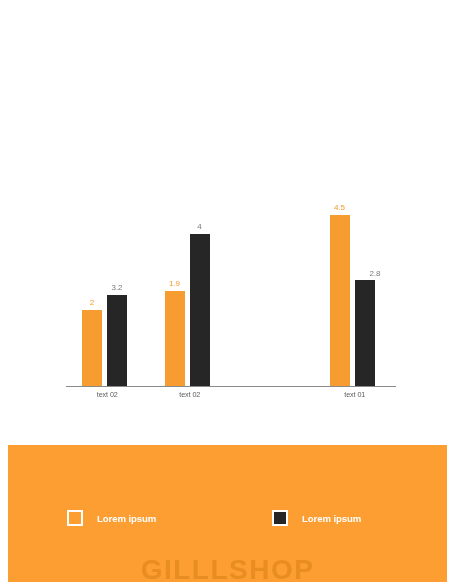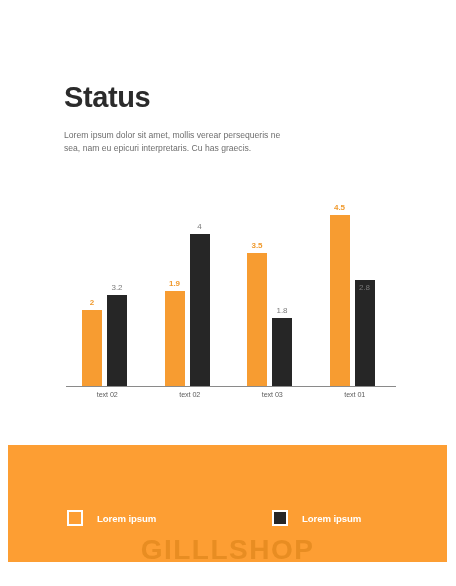--- a/index.html
+++ b/index.html
@@ -88,21 +88,21 @@
   .bar.dark   { background: #262626; }
   .bar-label {
     position: absolute;
     left: -6px;
     width: 32px;
     text-align: center;
     font-size: 8px;
   }
   .bar-label.orange {
     color: #f09a2e;
-    font-weight: bold;
+    font-weight: normal;
   }
   .bar-label.dark {
     color: #7b7b7b;
     font-weight: normal;
   }
   .tick-label {
     position: absolute;
     top: 194px;
     left: 0;
     width: 82.5px;
@@ -111,21 +111,21 @@
     color: #5d5d5d;
     letter-spacing: -0.1px;
   }
 
   
   .footer-panel {
     position: absolute;
     left: 8px;
     top: 445px;
     width: 439px;
-    height: 117px;
+    height: 137px;
     background: #fd9e33;
     overflow: hidden;
   }
   .watermark {
     position: absolute;
     left: 0;
     right: 0;
     bottom: -4px;
     text-align: center;
     font-size: 28px;
@@ -166,22 +166,20 @@
     color: #ffffff;
     letter-spacing: -0.1px;
     white-space: nowrap;
   }
 </style>
 </head>
 <body>
 
 <div class="slide">
 
-  <h1 class="page-title">Status</h1>
-  <p class="body-copy">Lorem ipsum dolor sit amet, mollis verear persequeris ne sea, nam eu epicuri interpretaris. Cu has graecis.</p>
 
   <div class="chart">
     <div class="plot">
 
       <div class="group" style="left:0px;">
         <div class="bar-wrap a">
           <div class="bar orange" style="height:76px;"></div>
           <div class="bar-label orange" style="bottom:79px;">2</div>
         </div>
         <div class="bar-wrap b">
@@ -196,40 +194,29 @@
           <div class="bar orange" style="height:95px;"></div>
           <div class="bar-label orange" style="bottom:98px;">1.9</div>
         </div>
         <div class="bar-wrap b">
           <div class="bar dark" style="height:152px;"></div>
           <div class="bar-label dark" style="bottom:155px;">4</div>
         </div>
         <div class="tick-label">text 02</div>
       </div>
 
-      <div class="group" style="left:165px;">
-        <div class="bar-wrap a">
-          <div class="bar orange" style="height:133px;"></div>
-          <div class="bar-label orange" style="bottom:136px;">3.5</div>
-        </div>
-        <div class="bar-wrap b">
-          <div class="bar dark" style="height:68.4px;"></div>
-          <div class="bar-label dark" style="bottom:71.4px;">1.8</div>
-        </div>
-        <div class="tick-label">text 03</div>
-      </div>
 
       <div class="group" style="left:247.5px;">
         <div class="bar-wrap a">
           <div class="bar orange" style="height:171px;"></div>
           <div class="bar-label orange" style="bottom:174px;">4.5</div>
         </div>
         <div class="bar-wrap b">
           <div class="bar dark" style="height:106.4px;"></div>
-          <div class="bar-label dark" style="bottom:94px;">2.8</div>
+          <div class="bar-label dark" style="bottom:108px;text-align:right;">2.8</div>
         </div>
         <div class="tick-label">text 01</div>
       </div>
 
       <div class="axis-line"></div>
     </div>
   </div>
 
   <div class="footer-panel">
     <div class="legend">

